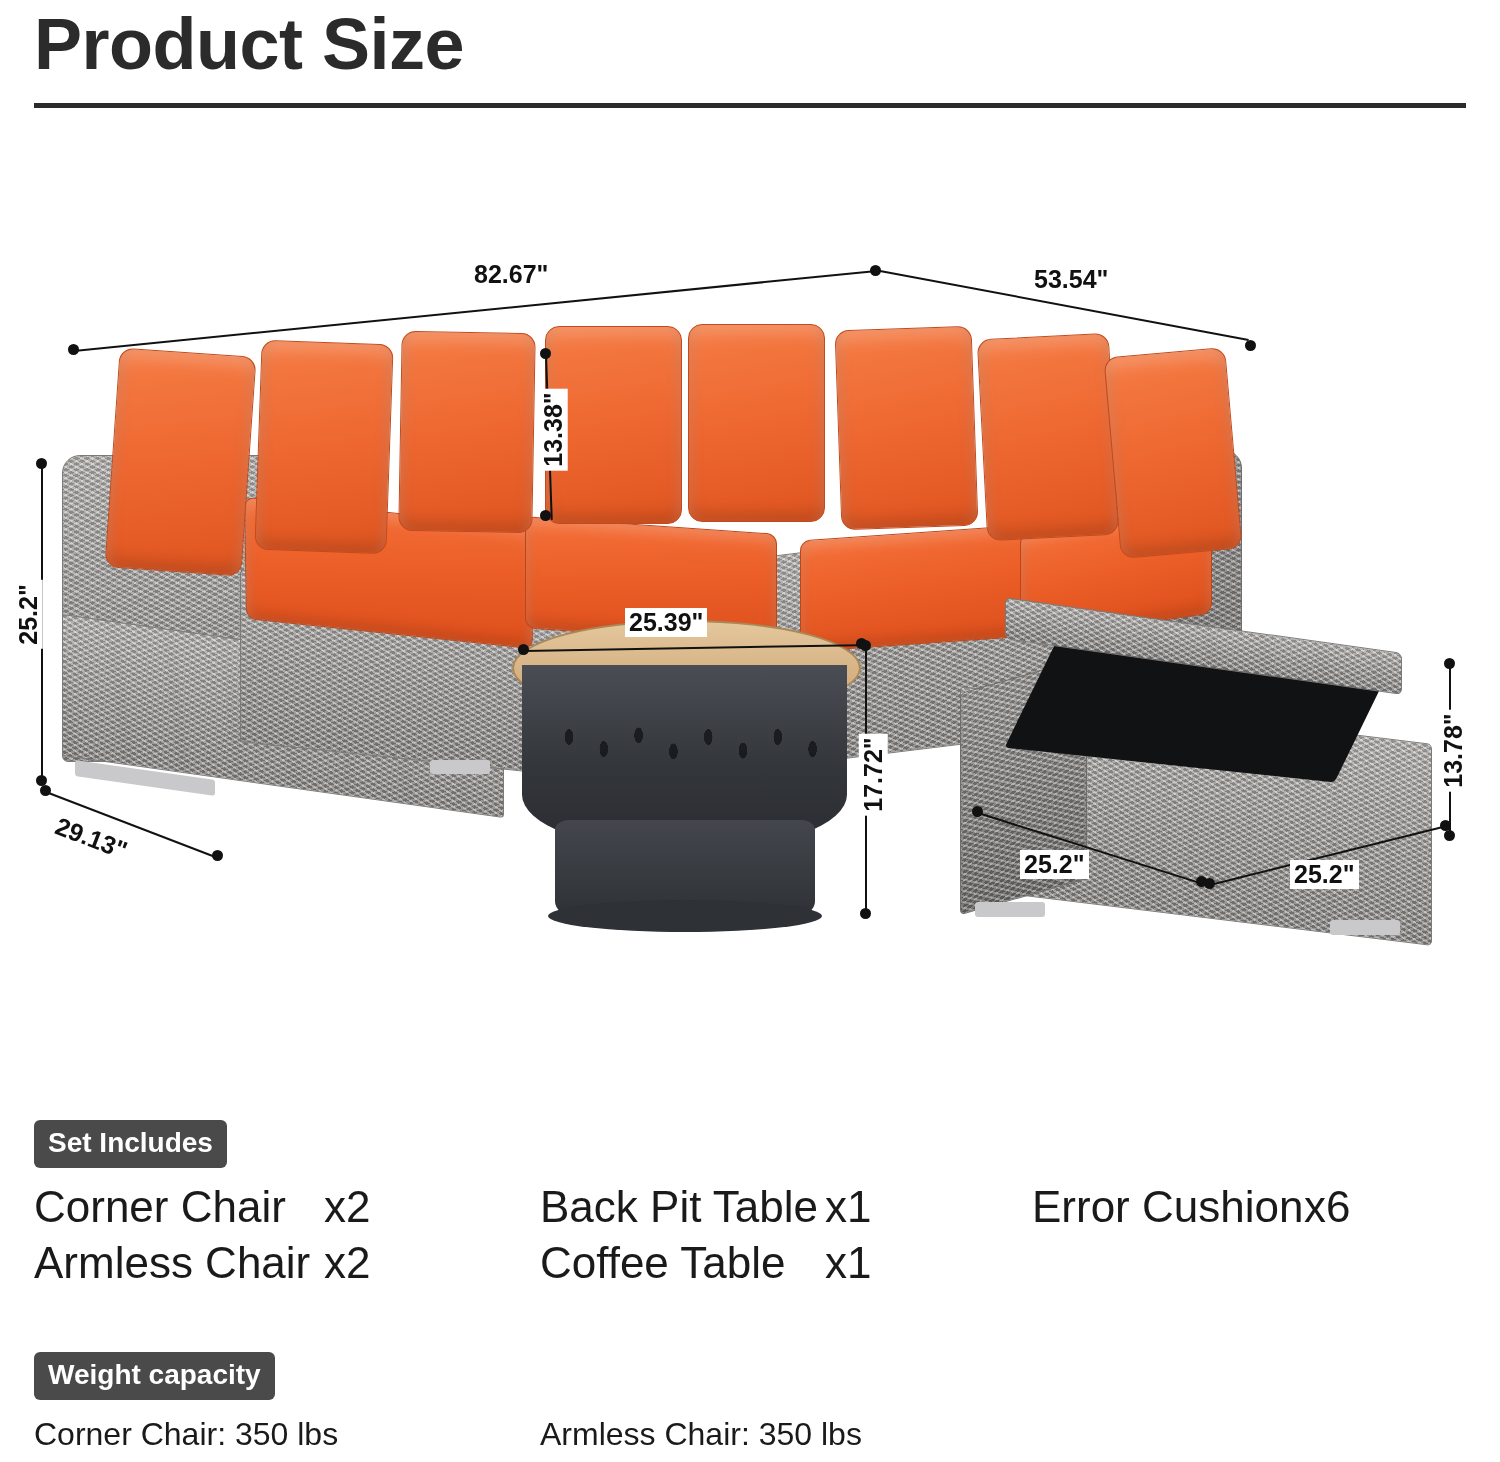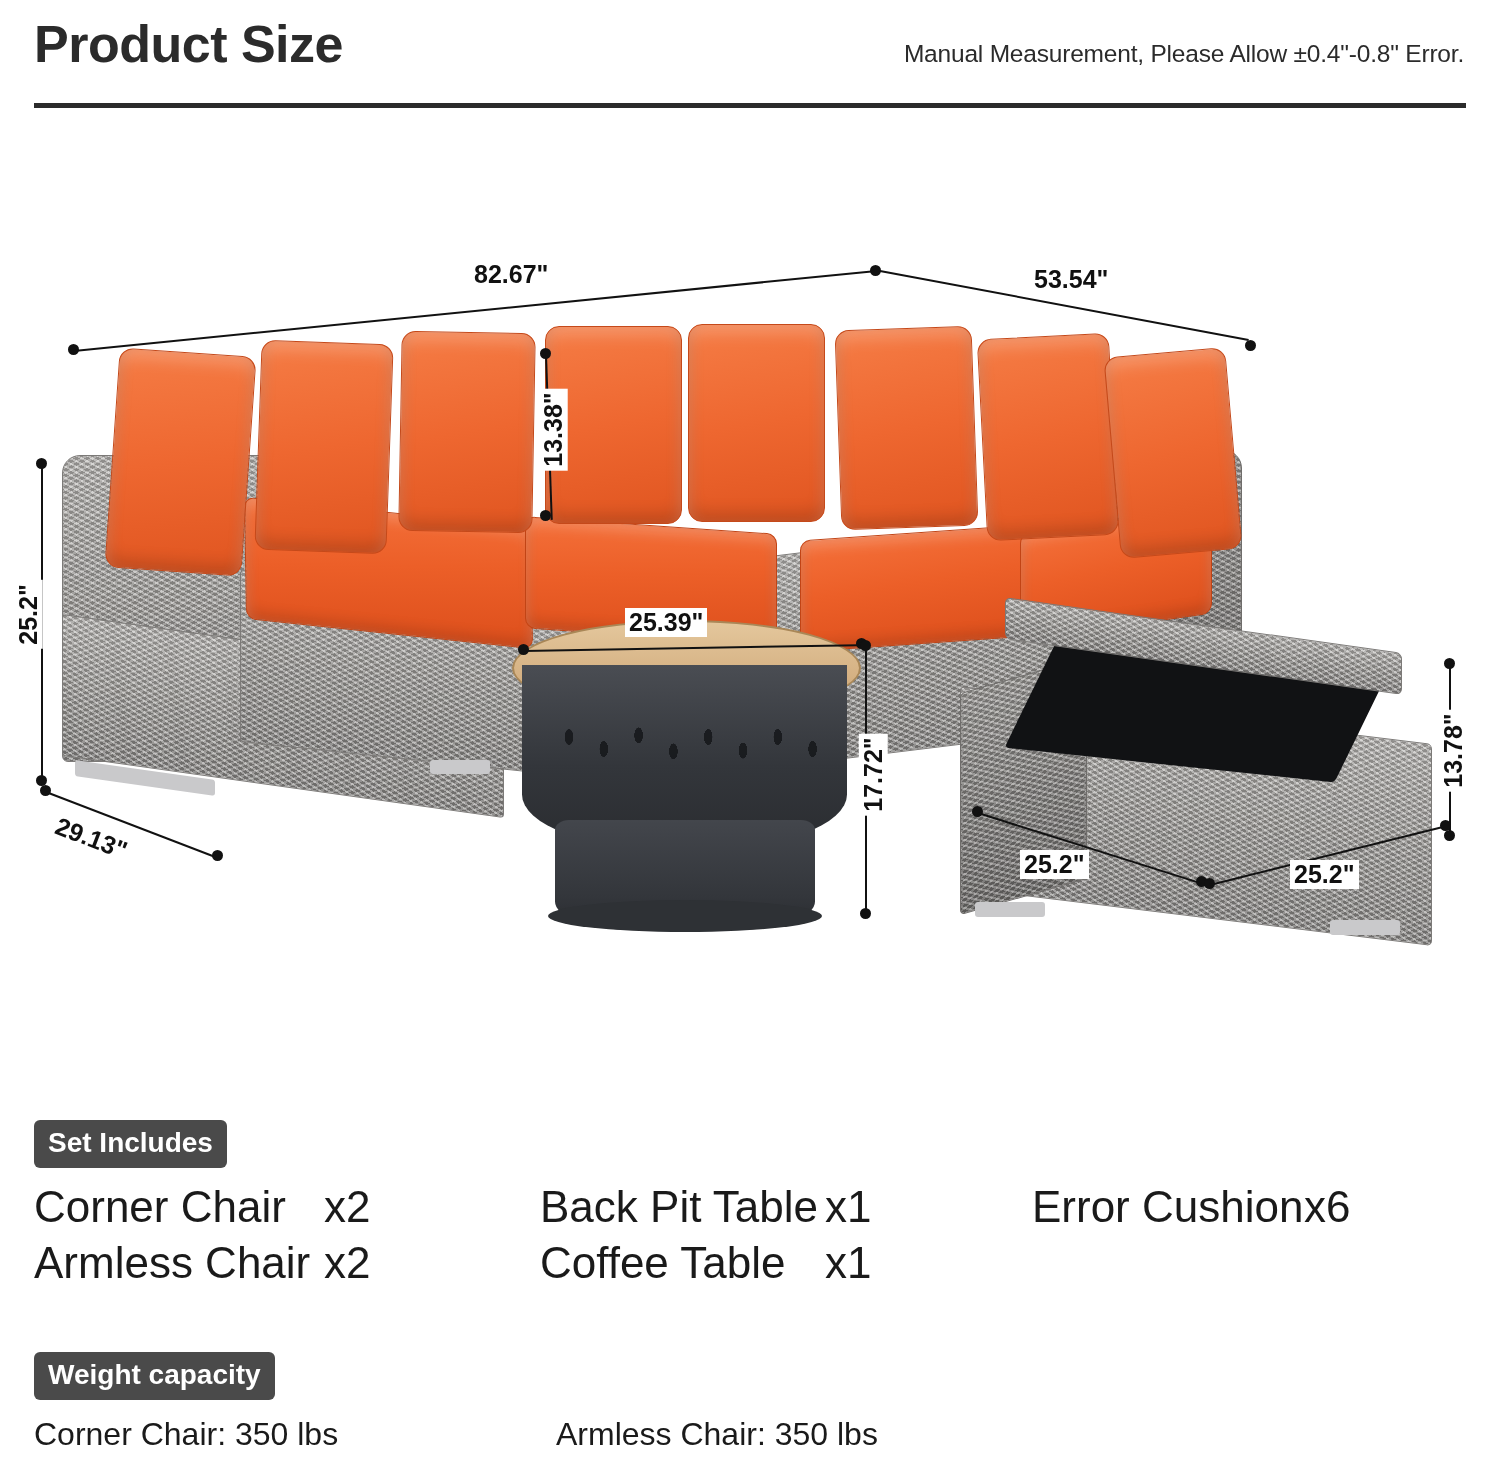--- a/index.html
+++ b/index.html
@@ -21,21 +21,21 @@
     position: absolute;
     left: 34px;
     top: 8px;
     width: 1432px;
     height: 96px;
   }
   .title {
     position: absolute;
     left: 0;
     top: 0;
-    font-size: 52px;
+    font-size: 72px;
     font-weight: bold;
     letter-spacing: -0.5px;
     color: #2b2b2b;
     line-height: 72px;
   }
   .note {
     position: absolute;
     right: 2px;
     top: 32px;
     font-size: 24.5px;
@@ -136,21 +136,20 @@
   .row .nm { position: absolute; left: 0; top: 0; }
   .row .qty { position: absolute; top: 0; }
 
   .wcol { position: absolute; font-size: 32px; color: #1a1a1a; white-space: nowrap; }
 </style>
 </head>
 <body>
 
 <div class="header">
   <div class="title">Product Size</div>
-  <div class="note">Manual Measurement, Please Allow ±0.4"-0.8" Error.</div>
 </div>
 <div class="rule"></div>
 
 <div class="diagram">
 
   <div class="piece wicker" style="left:62px; top:335px; width:240px; height:305px; border-radius:18px 18px 6px 6px;"></div>
   <div class="piece wicker" style="left:62px; top:525px; width:440px; height:140px; transform:skewY(8deg); border-radius:4px;"></div>
   <div class="piece wicker" style="left:240px; top:480px; width:570px; height:170px; transform:skewY(6deg); border-radius:4px;"></div>
   <div class="piece wicker-dark" style="left:1065px; top:330px; width:175px; height:300px; border-radius:18px 18px 6px 6px;"></div>
   <div class="piece wicker" style="left:700px; top:420px; width:400px; height:210px; transform:skewY(-7deg); border-radius:6px;"></div>
@@ -273,14 +272,14 @@
   <div class="list-col" style="left:1032px; top:62px; width:440px;">
     <div class="row">
       <span class="nm">Error Cushion</span>
       <span class="qty" style="left:272px;">x6</span>
     </div>
   </div>
 
   <div class="tag weight-tag">Weight capacity</div>
 
   <div class="wcol" style="left:34px; top:296px;text-align:right;">Corner Chair: 350 lbs</div>
-  <div class="wcol" style="left:556px; top:296px;">Armless Chair: 350 lbs</div>
+  <div class="wcol" style="left:540px; top:296px;">Armless Chair: 350 lbs</div>
 </div>
 
 </body></html>

